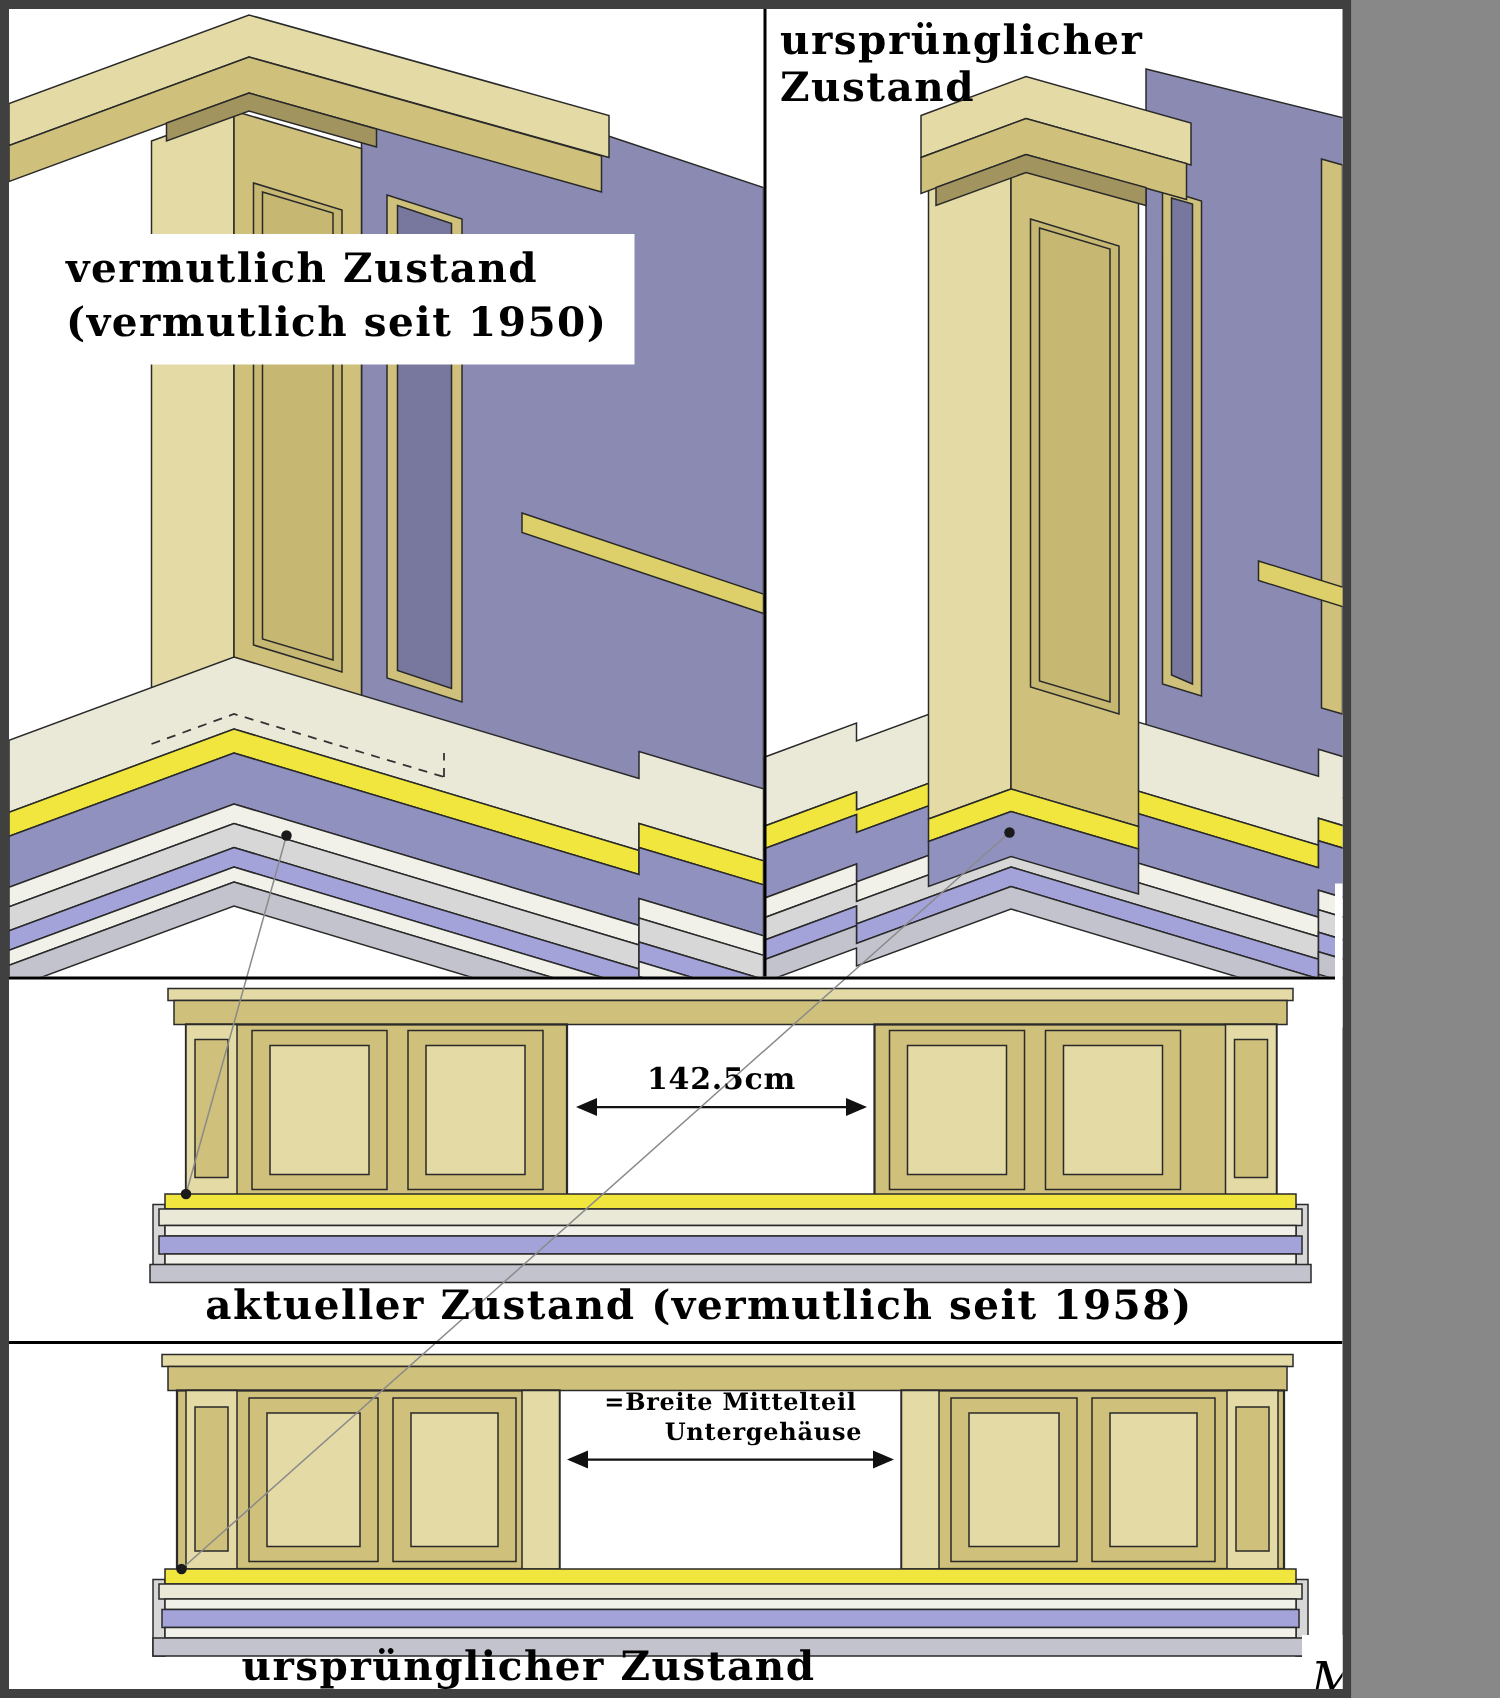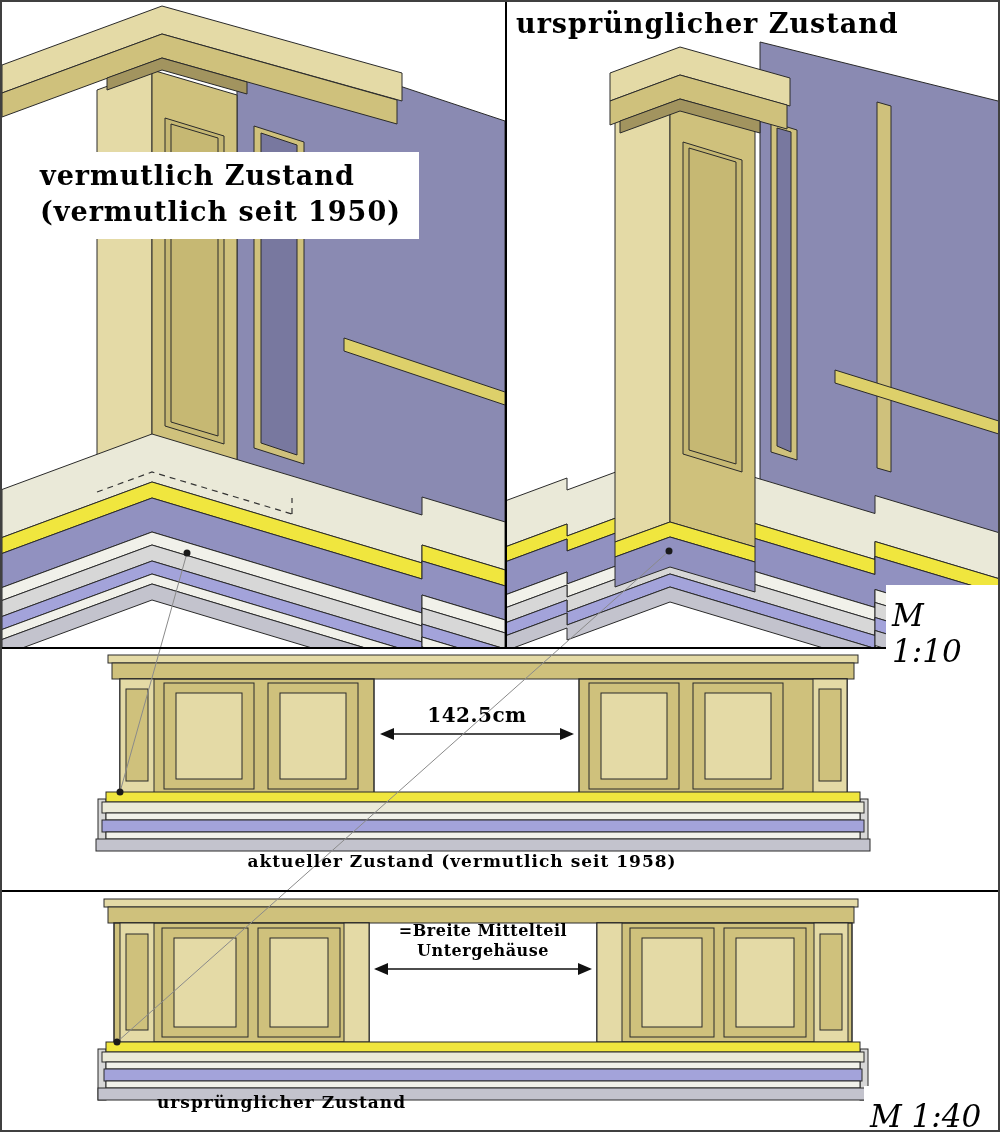--- a/index.html
+++ b/index.html
@@ -1,26 +1,26 @@
 <!DOCTYPE html>
 <html style="--wood: #cfc17c; --wood_light: #e4daa6; --wood_dark: #a2945f; --wood_panel: #c6b873; --purple: #8a8ab2; --purple_dark: #78789f; --purple_band: #9191c0; --yellow: #f0e63e; --rail_gold: #ddd06a; --cream: #eae9d8; --pale: #f1f1ea; --gray1: #d7d7d7; --gray2: #c3c3cd; --lavender: #a3a3da; --outline: #2a2a2a; --leader: #8a8a8a;"><head>
 <meta charset="utf-8">
 <style>
   html,body{margin:0;padding:0;background:#888;}
-  .page{position:relative;width:1000px;height:1132px;background:#fff;border:2px solid #404040;
+  .page{position:relative;width:901px;height:1132px;background:#fff;border:6px solid #404040;
         box-sizing:border-box;overflow:hidden;font-family:"DejaVu Serif",serif;text-decoration:underline;}
   .sec{position:absolute;left:0;}
   svg{display:block;}
   .divider-h{position:absolute;left:0;width:100%;height:2px;background:#000;z-index:6;}
   .divider-v{position:absolute;top:0;width:2px;background:#000;z-index:6;}
   .lbl{position:absolute;color:#000;font-family:"DejaVu Serif",serif;font-weight:bold;z-index:7;}
   .lbl-title{font-size:27px;letter-spacing:1px;}
   .lbl-box{background:#fff;padding:6px 18px 8px 6px;font-size:27px;line-height:1.35;letter-spacing:1px;}
   .lbl-scale{font-style:italic;font-weight:normal;font-size:31px;background:#fff;padding:12px 6px;}
-  .lbl-caption{font-size:17px;letter-spacing:1px;}
+  .lbl-caption{font-size:27px;letter-spacing:1px;}
   .lbl-dim{font-size:20px;text-align:center;letter-spacing:0.5px;}
   .lbl-dimnote{font-size:16px;text-align:center;letter-spacing:0.5px;}
   
   .f-wood{fill:var(--wood);} .f-woodl{fill:var(--wood_light);} .f-woodd{fill:var(--wood_dark);}
   .f-woodp{fill:var(--wood_panel);}
   .f-pur{fill:var(--purple);} .f-purd{fill:var(--purple_dark);} .f-purb{fill:var(--purple_band);}
   .f-yel{fill:var(--yellow);} .f-gold{fill:var(--rail_gold);}
   .f-cream{fill:var(--cream);} .f-pale{fill:var(--pale);}
   .f-g1{fill:var(--gray1);} .f-g2{fill:var(--gray2);} .f-lav{fill:var(--lavender);}
   .o{stroke:var(--outline);stroke-width:1;} .o15{stroke:var(--outline);stroke-width:1.5;}
@@ -218,19 +218,19 @@
     <div>(vermutlich seit 1950)</div>
   </div>
 
   <div class="lbl lbl-scale" style="left:884px;top:583px;">M 1:10</div>
 
   <div class="lbl lbl-dim" style="left:375px;top:701px;width:200px;">142.5cm</div>
 
   <div class="lbl lbl-caption" style="left:120px;top:849px;width:680px;text-align:center;">aktueller Zustand (vermutlich seit 1958)</div>
 
   <div class="lbl lbl-dimnote" style="left:371px;top:919px;width:220px;">=Breite Mittelteil</div>
-  <div class="lbl lbl-dimnote" style="left:371px;top:939px;width:220px;text-align:center;">Untergehäuse</div>
+  <div class="lbl lbl-dimnote" style="left:393px;top:939px;width:220px;text-align:center;">Untergehäuse</div>
 
   <div class="lbl lbl-caption" style="left:155px;top:1090px;">ursprünglicher Zustand</div>
 
   <div class="lbl lbl-scale" style="left:862px;top:1084px;">M 1:40</div>
 
 </div>
 
 </body></html>

